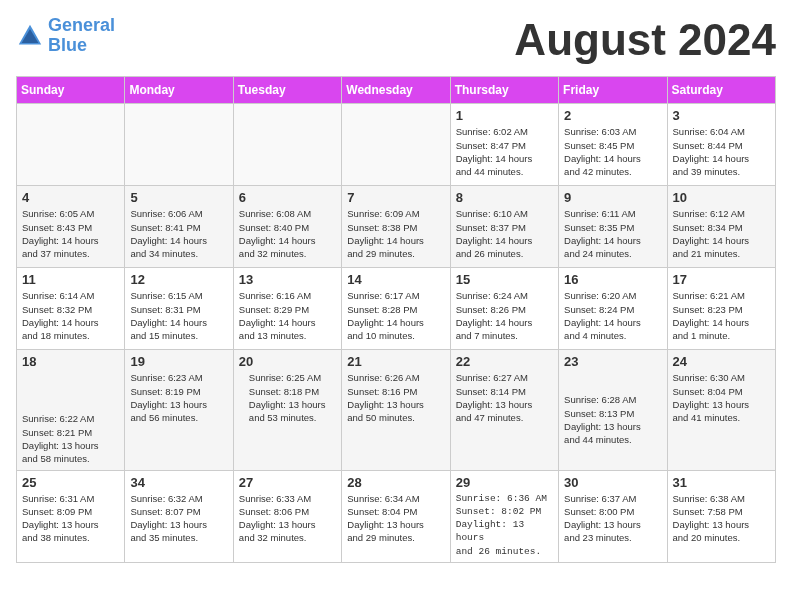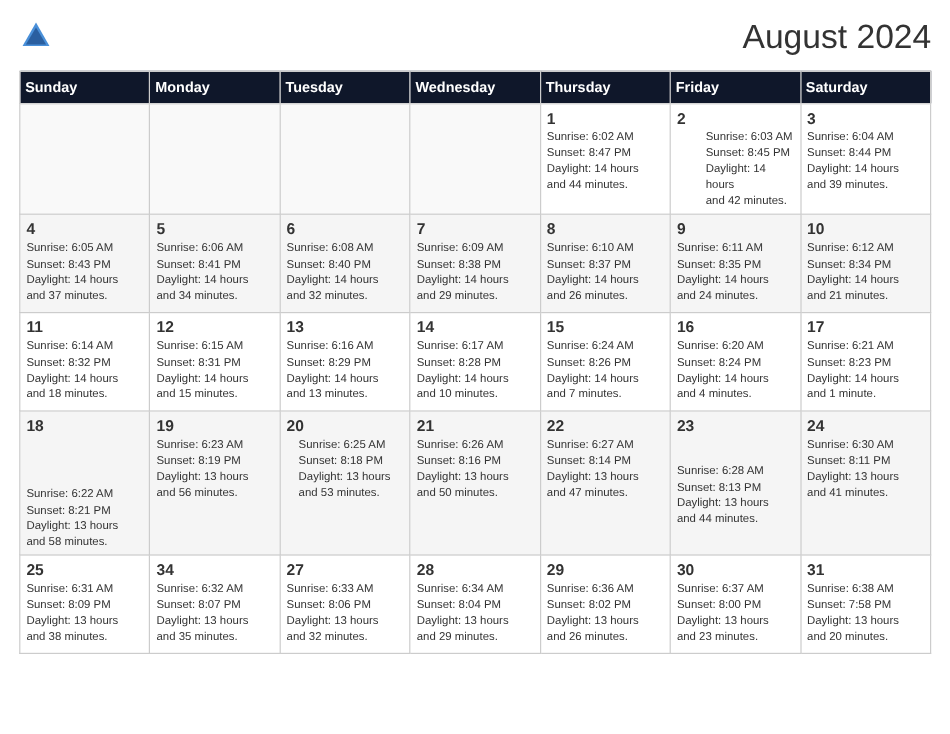--- a/index.html
+++ b/index.html
@@ -31,36 +31,36 @@
       color: #4a90d9;
     }
     .logo-icon {
       width: 28px;
       height: 28px;
     }
     .title-block {
       text-align: right;
     }
     .month-year {
-      font-size: 28px;
-      font-weight: 400;
+      font-size: 44px;
+      font-weight: 700;
       color: #333;
       line-height: 1.1;
     }
     .location {
       font-size: 14px;
       color: #555;
     }
     table {
       width: 100%;
       border-collapse: collapse;
       table-layout: fixed;
     }
     thead tr th {
-      background: #0f172a;
+      background: #d946ef;
       color: #fff;
       font-size: 12px;
       font-weight: bold;
       padding: 6px 4px;
       text-align: left;
       border: 1px solid #ccc;
     }
     tbody tr td {
       border: 1px solid #ccc;
       vertical-align: top;
@@ -88,20 +88,24 @@
   </style>
 </head>
 <body>
 
 <div class="header">
   <div class="logo">
     <svg class="logo-icon" viewBox="0 0 40 40" xmlns="http://www.w3.org/2000/svg">
       <polygon points="20,4 36,32 4,32" fill="#4a90d9"></polygon>
       <polygon points="20,10 32,30 8,30" fill="#2a5fa0"></polygon>
     </svg>
+    <div class="logo-text">
+      <div><span>General</span></div>
+      <div><span style="color:#4a90d9">Blue</span></div>
+    </div>
   </div>
   <div class="title-block">
     <div class="month-year">August 2024</div>
   </div>
 </div>
 
 <table>
   <thead>
     <tr>
     <th>Sunday</th>
@@ -121,21 +125,21 @@
         <td class="empty"></td>
         <td>
           <span class="day-num">1</span>
           <div class="day-info" style="white-space: pre-line;">Sunrise: 6:02 AM
 Sunset: 8:47 PM
 Daylight: 14 hours
 and 44 minutes.</div>
         </td>
         <td>
           <span class="day-num">2</span>
-          <div class="day-info" style="white-space: pre-line; margin-left: 24px;">Sunrise: 6:03 AM
+          <div class="day-info" style="white-space: pre-line;">Sunrise: 6:03 AM
 Sunset: 8:45 PM
 Daylight: 14 hours
 and 42 minutes.</div>
         </td>
         <td>
           <span class="day-num">3</span>
           <div class="day-info" style="white-space: pre-line;">Sunrise: 6:04 AM
 Sunset: 8:44 PM
 Daylight: 14 hours
 and 39 minutes.</div>
@@ -282,21 +286,21 @@
         <td>
           <span class="day-num">23</span>
           <div class="day-info" style="white-space: pre-line; margin-top: 24px;">Sunrise: 6:28 AM
 Sunset: 8:13 PM
 Daylight: 13 hours
 and 44 minutes.</div>
         </td>
         <td>
           <span class="day-num">24</span>
           <div class="day-info" style="white-space: pre-line;">Sunrise: 6:30 AM
-Sunset: 8:11 PM
+Sunset: 8:04 PM
 Daylight: 13 hours
 and 41 minutes.</div>
         </td>
       </tr>
       <tr>
         <td>
           <span class="day-num">25</span>
           <div class="day-info" style="white-space: pre-line;">Sunrise: 6:31 AM
 Sunset: 8:09 PM
 Daylight: 13 hours
@@ -318,21 +322,21 @@
         </td>
         <td>
           <span class="day-num">28</span>
           <div class="day-info" style="white-space: pre-line;">Sunrise: 6:34 AM
 Sunset: 8:04 PM
 Daylight: 13 hours
 and 29 minutes.</div>
         </td>
         <td>
           <span class="day-num">29</span>
-          <div class="day-info" style="white-space: pre-line;">Sunrise: 6:36 AM
+          <div class="day-info" style="white-space: pre-line; font-family: Liberation Mono, monospace;">Sunrise: 6:36 AM
 Sunset: 8:02 PM
 Daylight: 13 hours
 and 26 minutes.</div>
         </td>
         <td>
           <span class="day-num">30</span>
           <div class="day-info" style="white-space: pre-line;">Sunrise: 6:37 AM
 Sunset: 8:00 PM
 Daylight: 13 hours
 and 23 minutes.</div>

